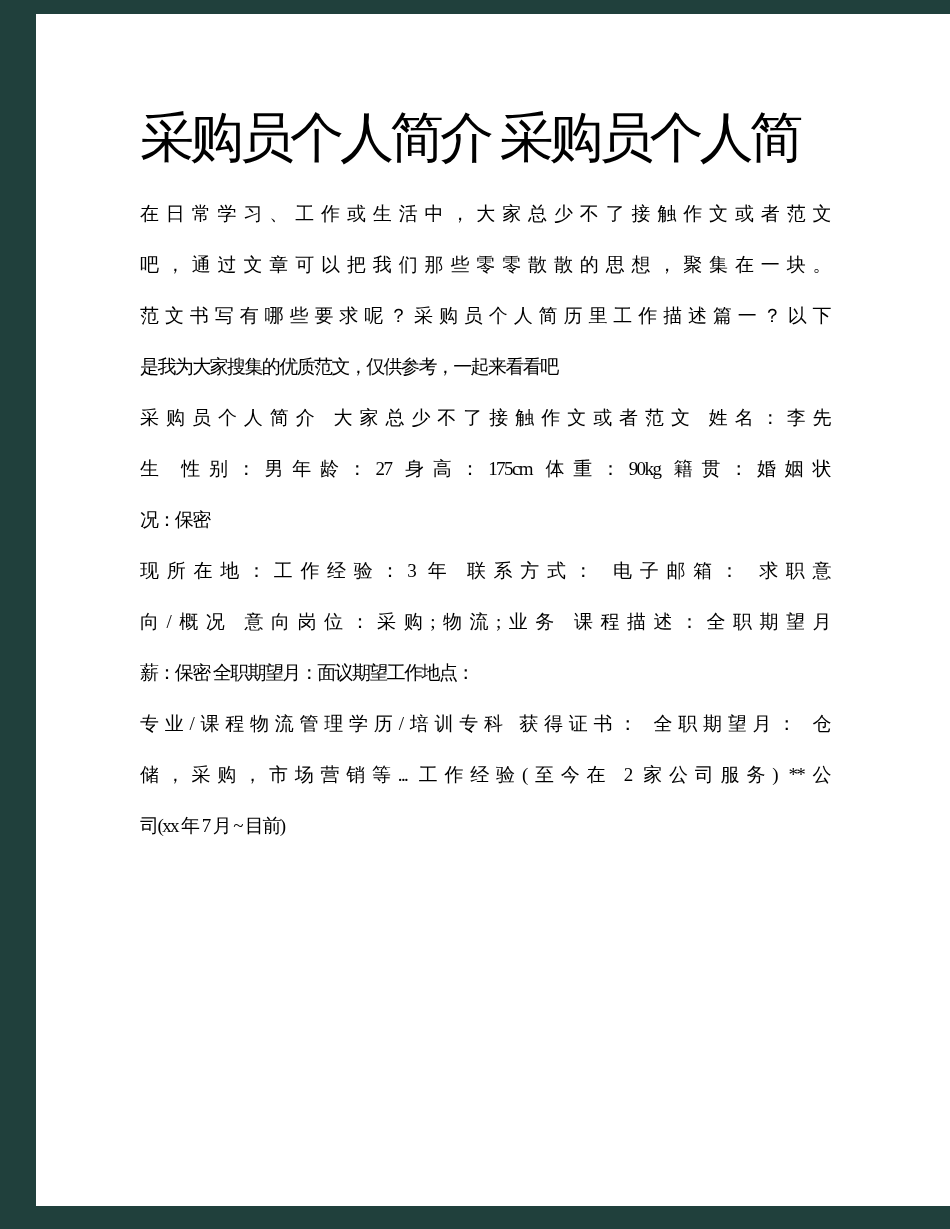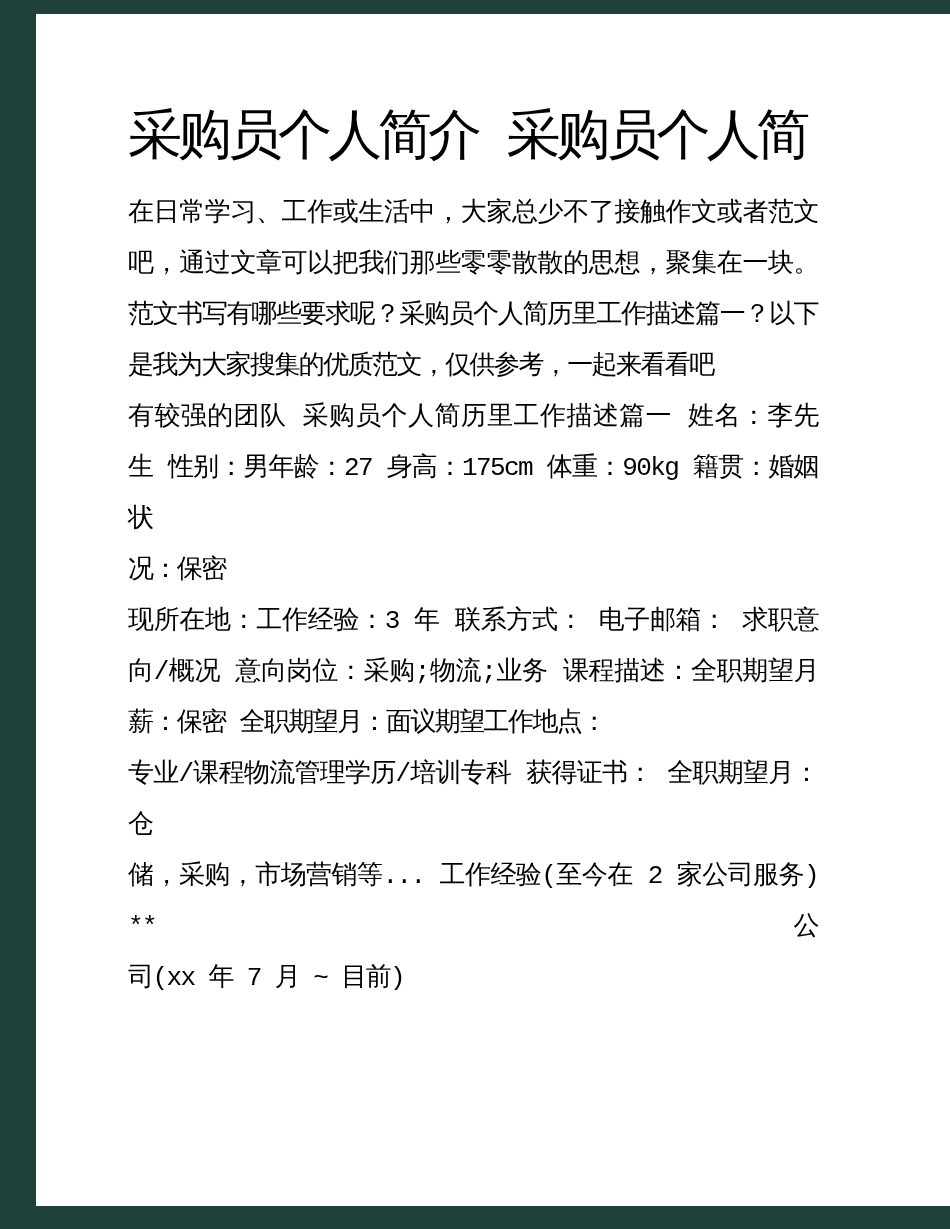--- a/index.html
+++ b/index.html
@@ -21,36 +21,35 @@
     background: #20403c;
     z-index: 5;
   }
   .frame-top    { top: 0; left: 0; width: 950px; height: 14px; }
   .frame-left   { top: 0; left: 0; width: 36px;  height: 1229px; }
   .frame-bottom { bottom: 0; left: 0; width: 950px; height: 23px; }
 
   
   .content {
     position: absolute;
-    left: 128px;
+    left: 140px;
     top: 0;
     width: 690px;
     padding-top: 96px;
-    font-family: Liberation Mono, monospace;
   }
   .doc-title {
     font-size: 54px;
     line-height: 85px;
     letter-spacing: -4px;
     font-weight: 400;
     white-space: nowrap;
   }
   .doc-body {
     padding-top: 7px;
-    font-size: 26px;
+    font-size: 19px;
     line-height: 51px;
     letter-spacing: -1.6px;
   }
   .line {
     text-align: justify;
     text-align-last: justify;
   }
   .line.last {
     text-align-last: left;
   }
@@ -67,21 +66,21 @@
       <div class="title-line">采购员个人简介 采购员个人简</div>
     </div>
   <div class="doc-body">
       <div class="para">
         <div class="line">在日常学习、工作或生活中，大家总少不了接触作文或者范文</div>
         <div class="line">吧，通过文章可以把我们那些零零散散的思想，聚集在一块。</div>
         <div class="line">范文书写有哪些要求呢？采购员个人简历里工作描述篇一？以下</div>
         <div class="line last">是我为大家搜集的优质范文，仅供参考，一起来看看吧</div>
       </div>
       <div class="para">
-        <div class="line">有较强的团队 采购员个人简历里工作描述篇一 姓名：李先</div>
+        <div class="line">采购员个人简介 大家总少不了接触作文或者范文 姓名：李先</div>
         <div class="line">生 性别：男年龄：27 身高：175cm 体重：90kg 籍贯：婚姻状</div>
         <div class="line last">况：保密</div>
       </div>
       <div class="para">
         <div class="line">现所在地：工作经验：3 年 联系方式： 电子邮箱： 求职意</div>
         <div class="line">向/概况 意向岗位：采购;物流;业务 课程描述：全职期望月</div>
         <div class="line last">薪：保密 全职期望月：面议期望工作地点：</div>
       </div>
       <div class="para">
         <div class="line">专业/课程物流管理学历/培训专科 获得证书： 全职期望月： 仓</div>

